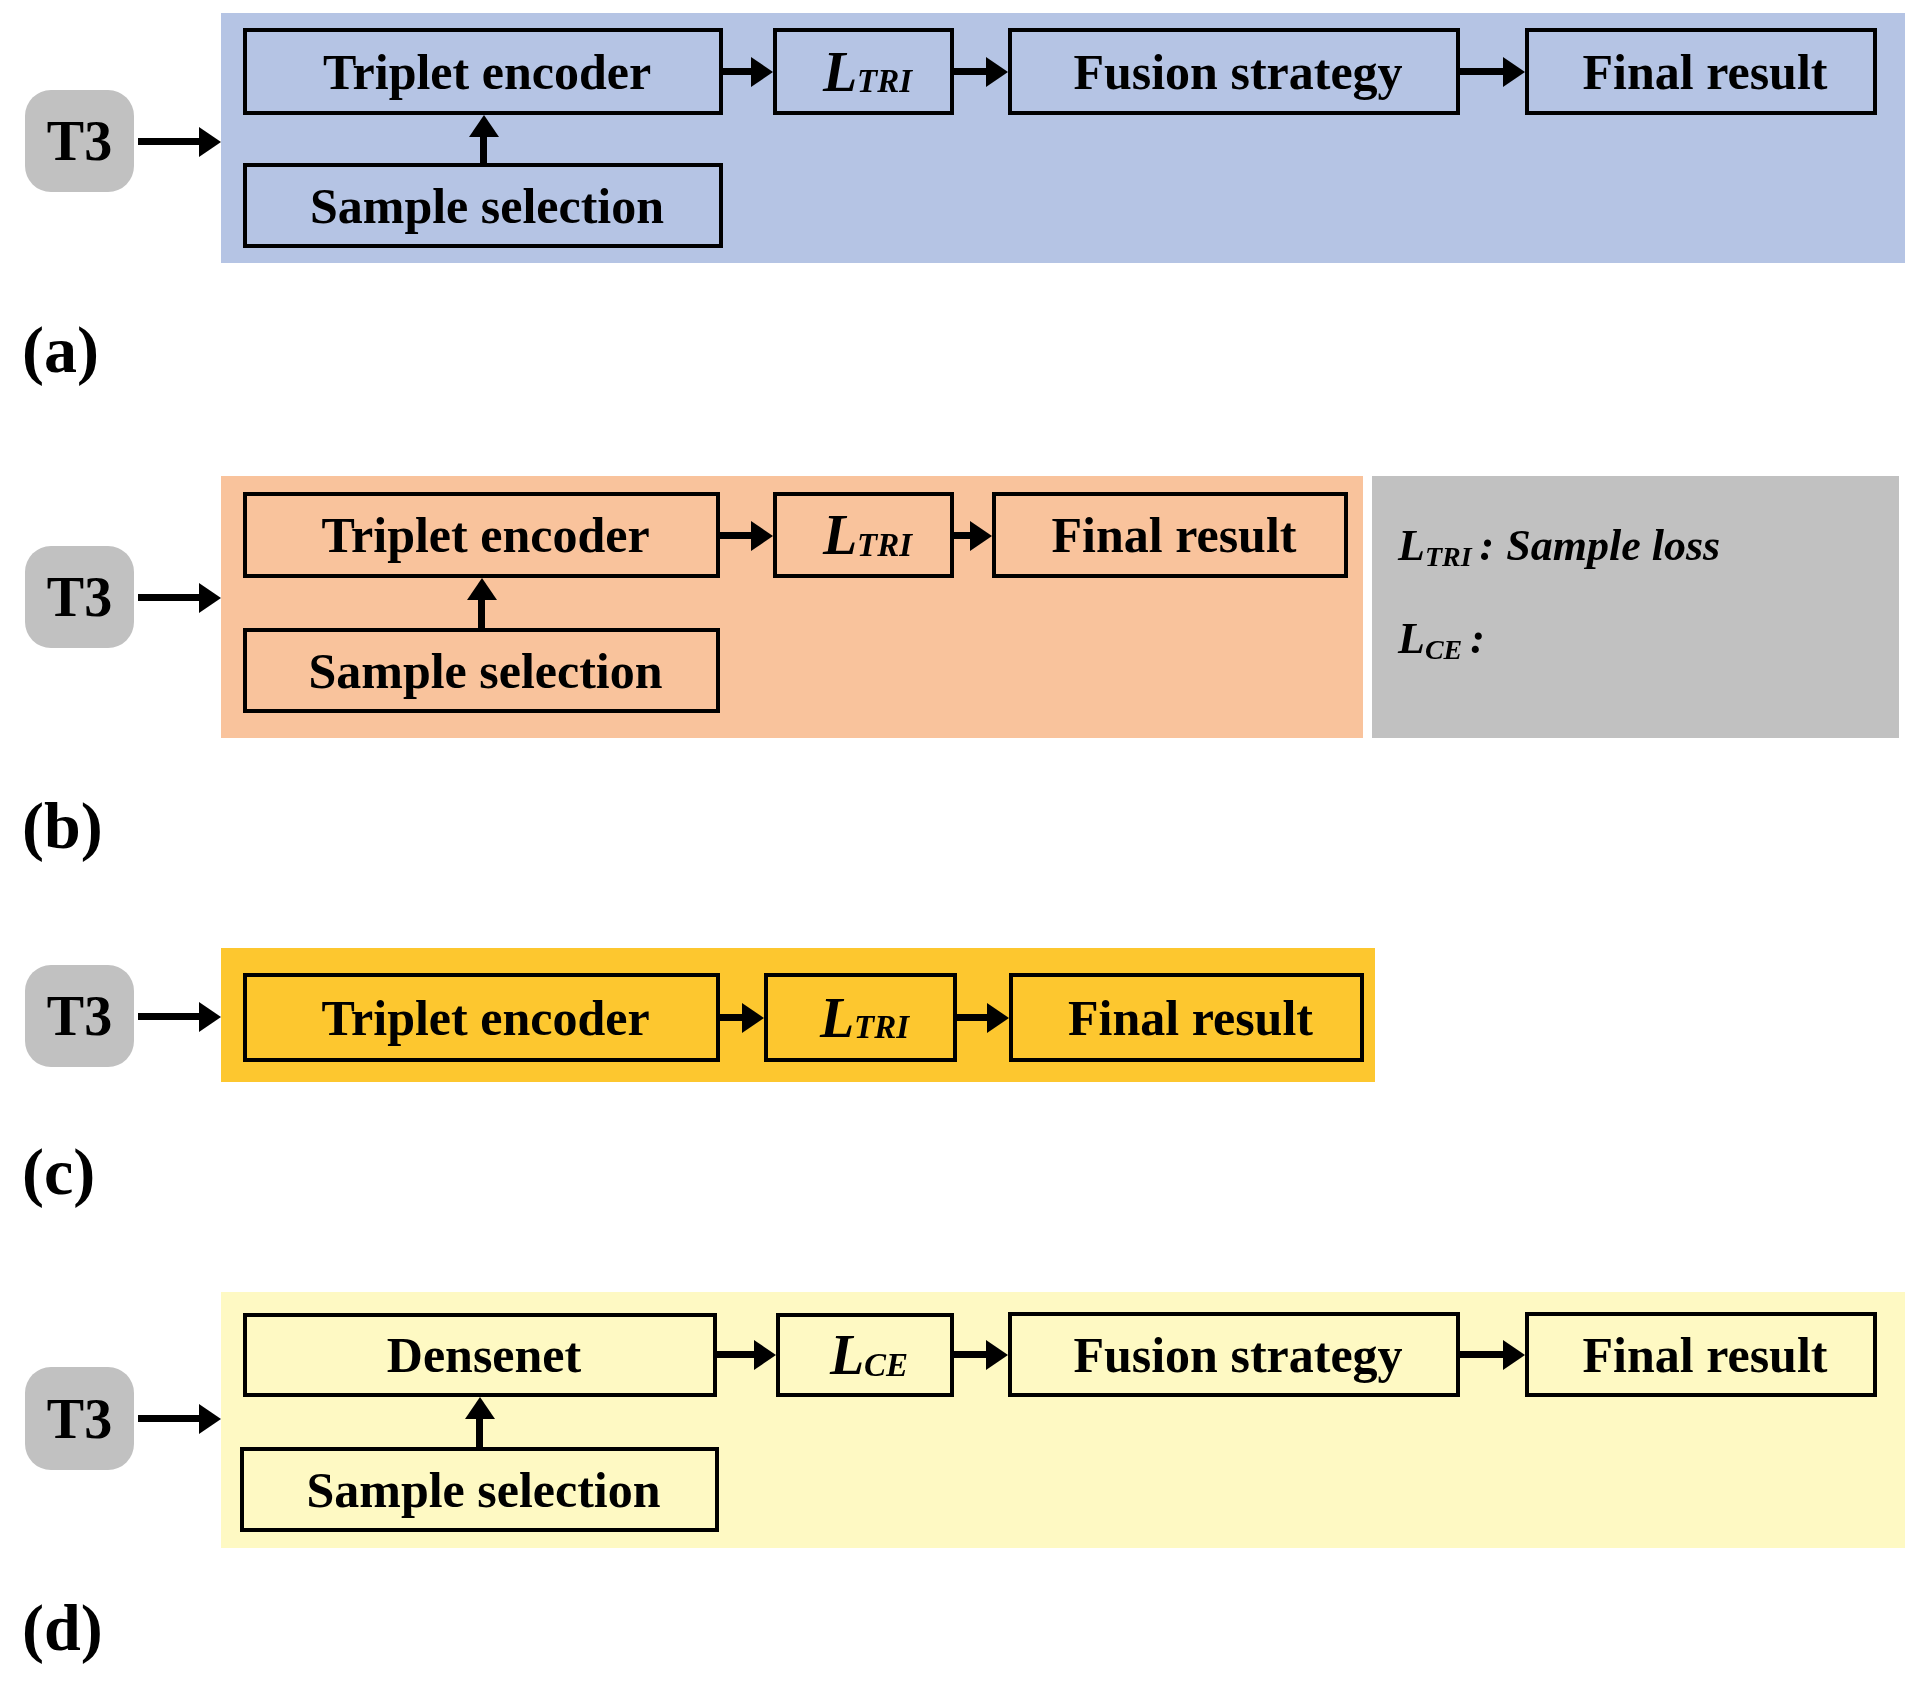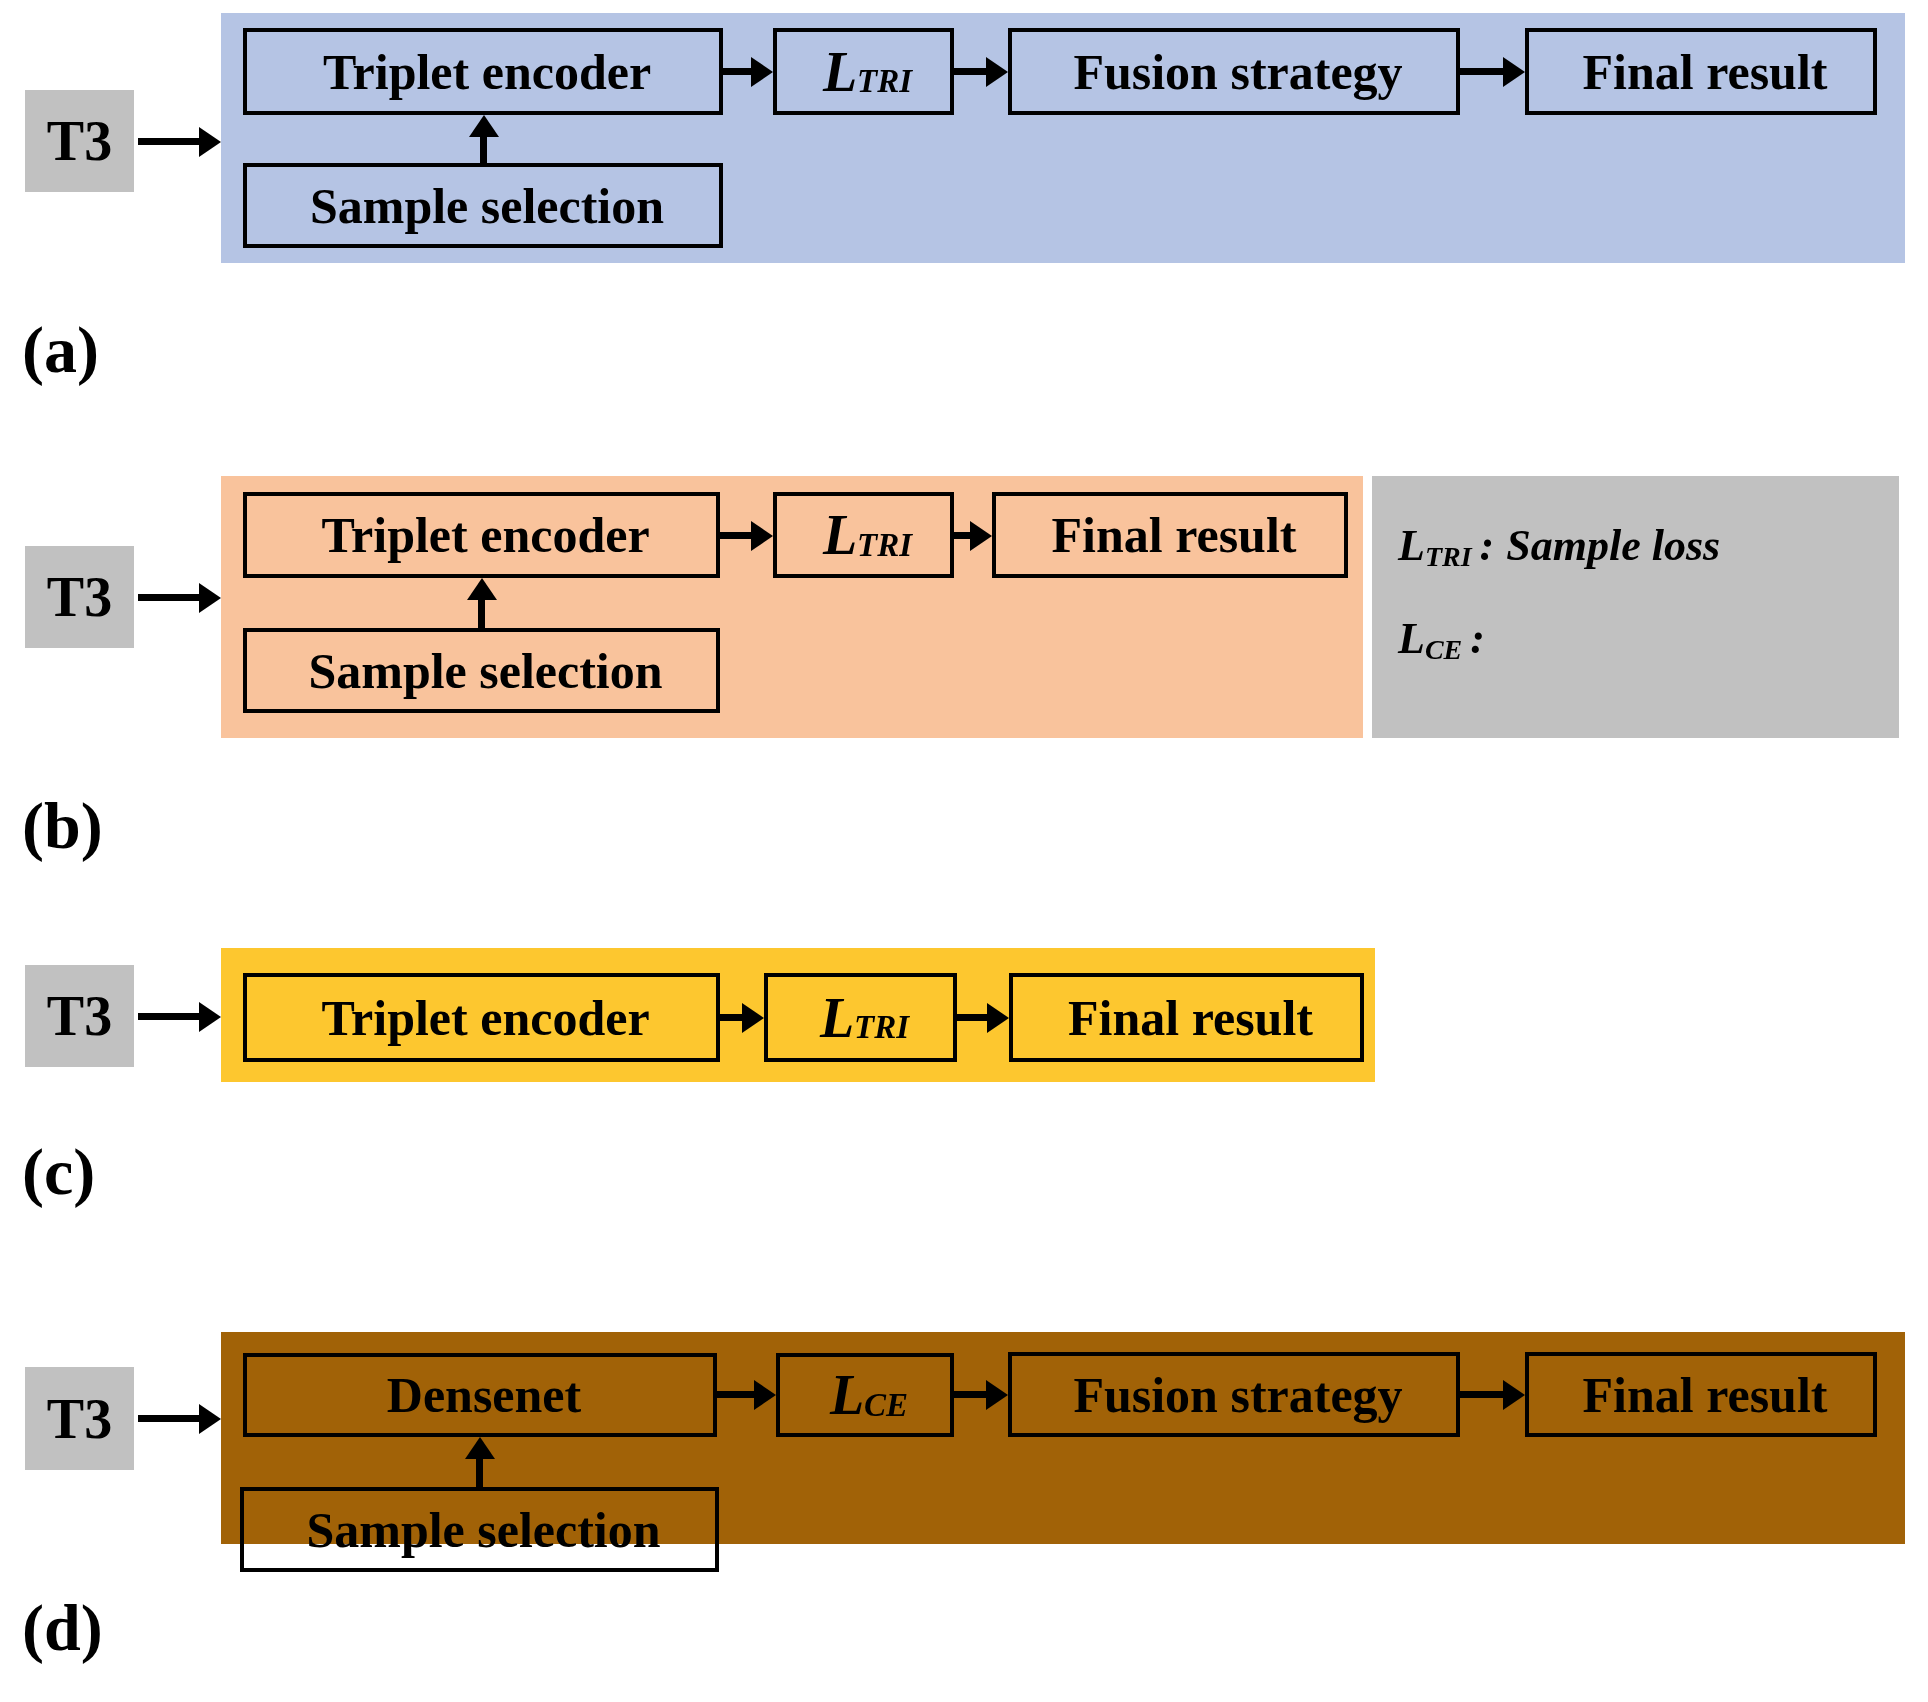--- a/index.html
+++ b/index.html
@@ -3,34 +3,34 @@
 <meta charset="utf-8">
 <style>
   html,body{margin:0;padding:0;background:#ffffff;}
   .page{position:relative;width:1928px;height:1702px;background:#ffffff;overflow:hidden;
         font-family:"Liberation Serif",serif;color:#000;}
 
   .panel{position:absolute;}
   .panel-a{left:221px;top:13px;width:1684px;height:250px;background:#b5c4e4;}
   .panel-b{left:221px;top:476px;width:1142px;height:262px;background:#f9c39c;}
   .panel-c{left:221px;top:948px;width:1154px;height:134px;background:#fdc72f;}
-  .panel-d{left:221px;top:1332px;width:1684px;height:212px;background:#a16207;}
+  .panel-d{left:221px;top:1292px;width:1684px;height:256px;background:#fef9c3;}
   .legend{position:absolute;left:1372px;top:476px;width:527px;height:262px;background:#c1c1c1;
           box-sizing:border-box;padding:44px 0 0 26px;}
 
   .fbox{position:absolute;border:4px solid #000;box-sizing:border-box;
         display:flex;align-items:center;justify-content:center;
         font-weight:bold;font-size:50px;white-space:nowrap;padding-left:8px;}
 
   .loss-main{font-style:italic;font-size:56px;font-weight:bold;}
   .loss-sub{font-style:italic;font-size:33px;font-weight:bold;position:relative;top:10px;}
 
   .t3{position:absolute;width:109px;height:102px;background:#c1c1c1;
       display:flex;align-items:center;justify-content:center;
-      font-weight:bold;font-size:56px;}
+      font-weight:bold;font-size:56px;border-radius:26px;}
 
   .caption{position:absolute;left:22px;font-weight:bold;font-size:66px;}
 
   .arrow-h{position:absolute;height:7px;background:#000;}
   .arrow-h::after{content:"";position:absolute;left:100%;top:50%;margin-top:-15px;
                   width:0;height:0;border-left:22px solid #000;
                   border-top:15px solid transparent;border-bottom:15px solid transparent;}
   .arrow-up{position:absolute;width:7px;background:#000;}
   .arrow-up::after{content:"";position:absolute;bottom:100%;left:50%;margin-left:-15px;
                    width:0;height:0;border-bottom:22px solid #000;

